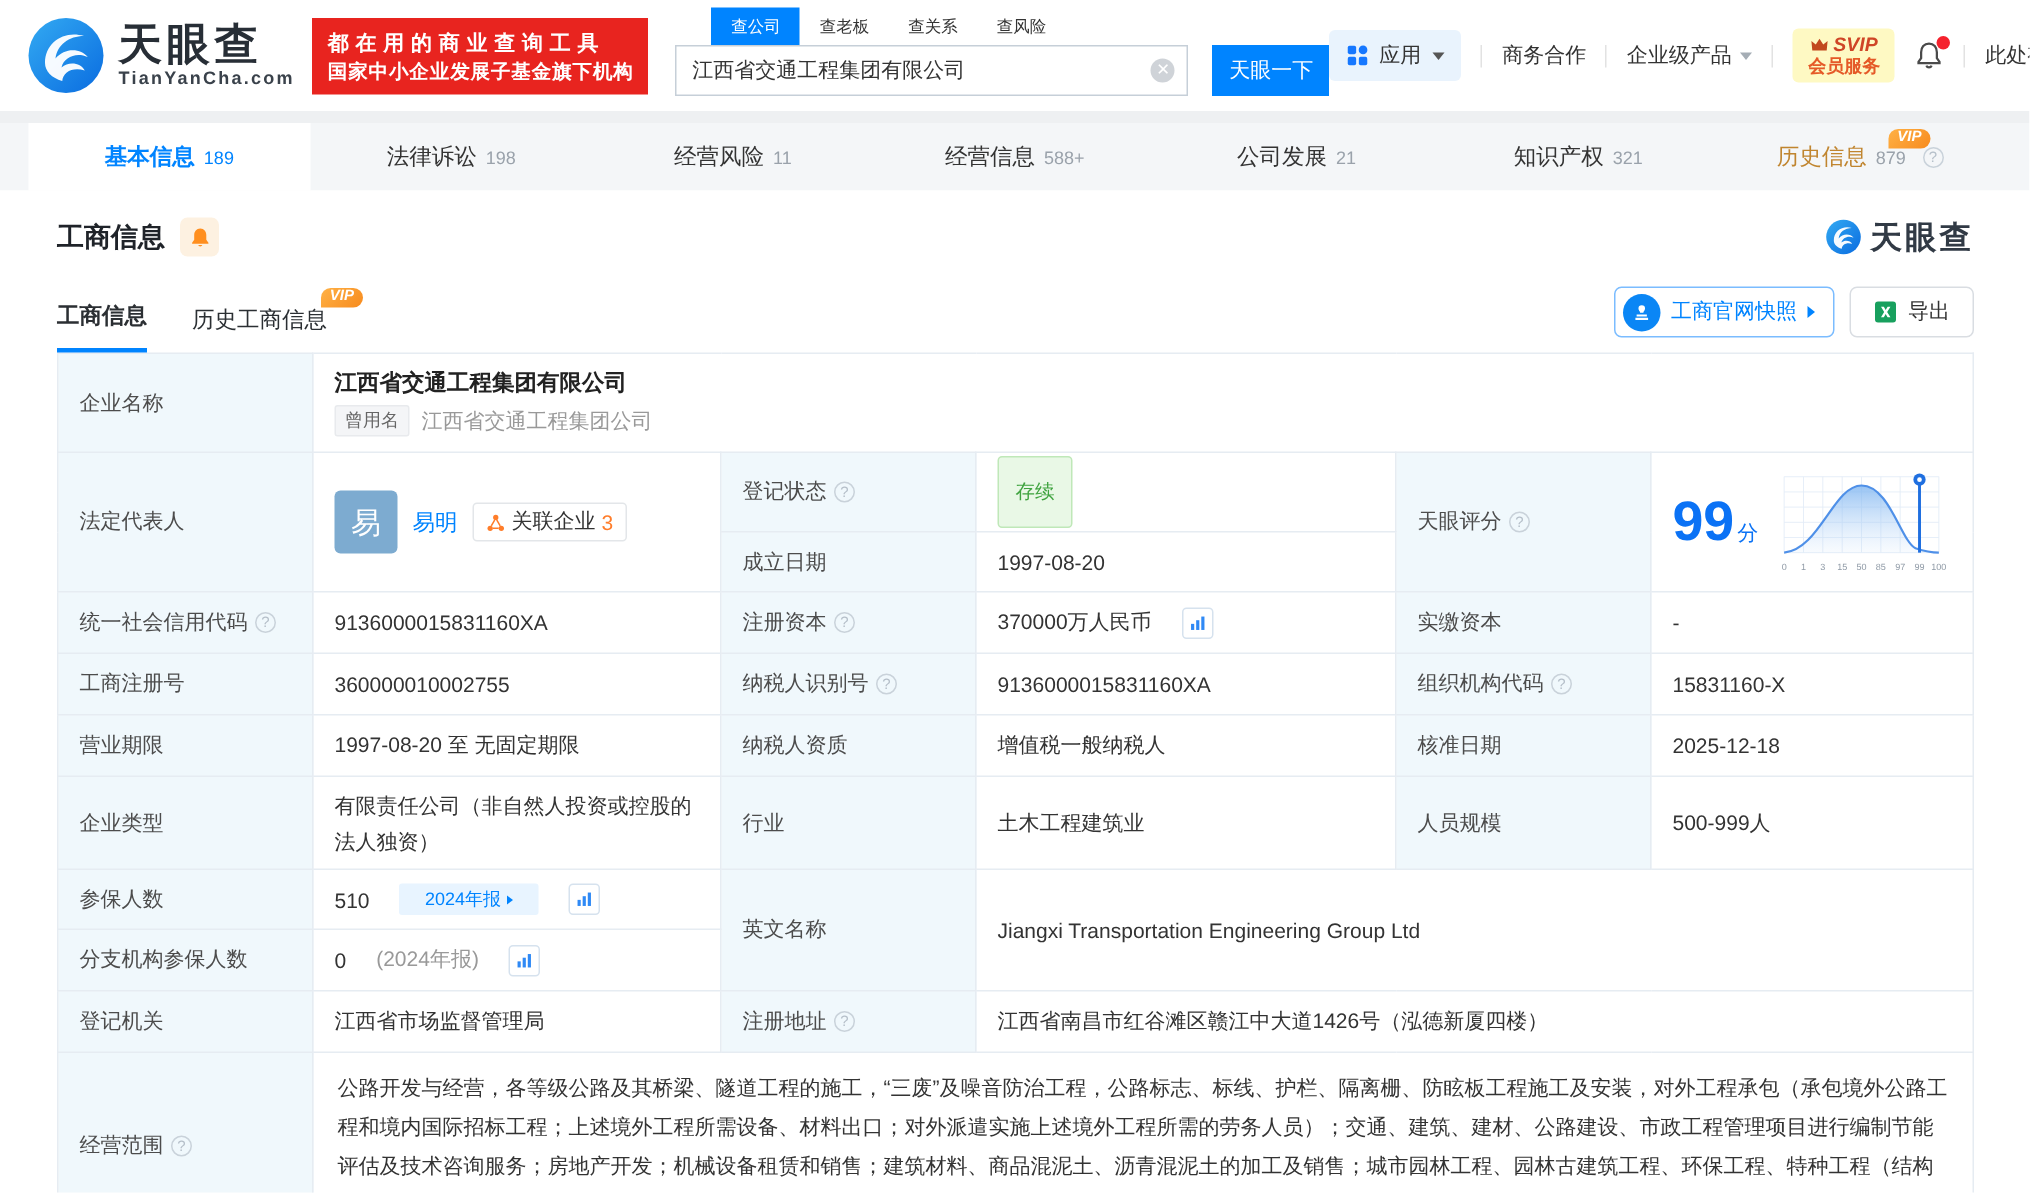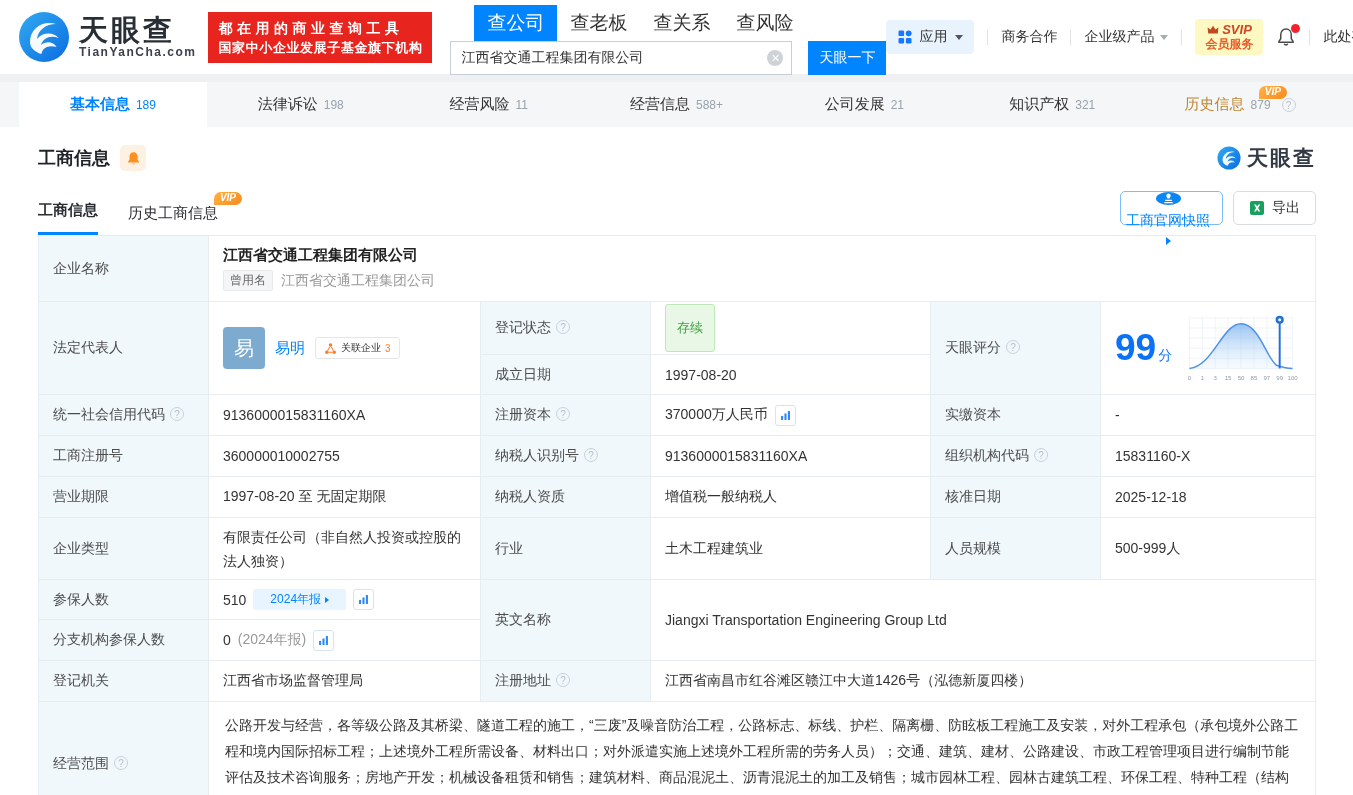--- a/index.html
+++ b/index.html
@@ -11,21 +11,21 @@
   }
   
   .topbar { height:74px; display:flex; align-items:center; padding:0 18px; background:#fff; }
   .logo { display:flex; align-items:center; gap:9px; }
   .logo-text .cn { font-size:29px; font-weight:bold; color:#272e36; letter-spacing:3px; line-height:30px; }
   .logo-text .en { font-size:12px; font-weight:bold; color:#3a424b; letter-spacing:1.5px; }
   .banner { background:#e8241f; color:#fff; margin-left:12px; padding:6px 10px; font-weight:bold; }
   .banner .b1 { font-size:14px; letter-spacing:4.5px; line-height:20px; white-space:nowrap; }
   .banner .b2 { font-size:13px; letter-spacing:0.6px; line-height:19px; white-space:nowrap; }
   .search-block { margin-left:18px; align-self:flex-start; margin-top:5px; }
-  .search-tabs { display:flex; font-size:19px;padding-left:24px; }
+  .search-tabs { display:flex; font-size:11px;padding-left:24px; }
   .search-tab { padding:5px 13px; color:#333; cursor:pointer; }
   .search-tab.active { background:#0084ff; color:#fff; }
   .search-row { display:flex; }
   .search-input-wrap { position:relative; width:342px; }
   .search-input { width:100%; height:34px; border:1px solid #c6cfd8; padding:0 32px 0 10px; font-size:14px; color:#333; outline:none; font-family:inherit; }
   .clear-icon { position:absolute; right:9px; top:9px; width:16px; height:16px; border-radius:50%; background:#cfd3d8; color:#fff; font-size:11px; line-height:16px; text-align:center; cursor:pointer; }
   .search-btn { width:78px; height:34px; background:#0084ff; color:#fff; border:none; font-size:14px; margin-left:16px; cursor:pointer; font-family:inherit; }
   .h-right { margin-left:auto; display:flex; align-items:center; gap:13px; font-size:14px; color:#333; white-space:nowrap; }
   .apps-btn { display:flex; align-items:center; gap:6px; background:#e9f3fd; padding:8px 11px; border-radius:4px; cursor:pointer; }
   .caret { display:inline-block; width:0; height:0; border-left:4px solid transparent; border-right:4px solid transparent; border-top:5px solid #555; margin-left:2px; }
@@ -53,46 +53,46 @@
   .card { padding:14px 37px 0 38px; background:#fff; }
   .sec-head { display:flex; align-items:center; height:34px; }
   .sec-title { font-size:18px; font-weight:bold; color:#1f2329; }
   .bell-badge { width:26px; height:26px; background:#fdf1e1; border-radius:5px; margin-left:10px; display:flex; align-items:center; justify-content:center; cursor:pointer; }
   .watermark { margin-left:auto; display:flex; align-items:center; gap:6px; font-size:21px; font-weight:bold; color:#313a45; letter-spacing:2px; }
   .subtabs-row { display:flex; align-items:flex-end; margin-top:16px; }
   .subtab { font-size:15px; color:#2b2f33; margin-right:30px; padding-bottom:12px; position:relative; cursor:pointer; }
   .subtab.active { border-bottom:3px solid #0084ff; font-weight:bold; }
   .subtab .vip-badge { position:absolute; top:-12px; right:-24px; }
   .actions { margin-left:auto; display:flex; gap:10px; padding-bottom:10px; }
-  .btn-snapshot { height:34px; border:1px solid #7bbcff; color:#0084ff; border-radius:5px; background:#fff; display:flex; align-items:center; gap:7px; padding:0 12px 0 5px; font-size:14px; cursor:pointer; font-family:inherit;flex-direction:column; }
+  .btn-snapshot { height:34px; border:1px solid #7bbcff; color:#0084ff; border-radius:5px; background:#fff; display:flex; align-items:center; gap:7px; padding:0 12px 0 5px; font-size:14px; cursor:pointer; font-family:inherit; }
   .stamp-circle { width:25px; height:25px; border-radius:50%; background:#0a86f5; display:flex; align-items:center; justify-content:center; }
   .arrow-r { display:inline-block; width:0; height:0; border-top:4px solid transparent; border-bottom:4px solid transparent; border-left:5px solid #0084ff; }
   .btn-export { height:34px; border:1px solid #d9dde2; border-radius:5px; background:#fff; display:flex; align-items:center; gap:7px; padding:0 15px; font-size:14px; color:#333; cursor:pointer; font-family:Liberation Serif, serif; }
   
   table.info { width:100%; border-collapse:collapse; table-layout:fixed; margin-top:0; }
   .info td { border:1px solid #e6ecf2; font-size:14px; padding:6px 14px; vertical-align:middle; color:#333; word-break:break-all; }
   td.lbl { background:#f0f8fc; color:#4c4c4c; }
   tr.h66 td { height:66px; }
   tr.h40 td { height:40px; padding-top:2px; padding-bottom:2px; }
   tr.h41 td { height:41px; padding-top:2px; padding-bottom:2px; }
   tr.h62 td { height:62px; }
   .co-name { font-weight:bold; font-size:15px; color:#222; margin-bottom:5px; }
   .former-line { display:flex; align-items:center; gap:8px; }
   .tag-gray { background:#f4f5f7; border:1px solid #e8eaed; color:#666; font-size:12px; padding:1px 6px; border-radius:2px; }
   .former-name { color:#999; }
   .rep-cell { display:flex; align-items:center; gap:10px; }
   .avatar { width:42px; height:42px; border-radius:4px; background:#7dabd0; color:#fff; font-size:20px; display:flex; align-items:center; justify-content:center; flex:none; cursor:pointer; }
   .rep-name { color:#0084ff; font-size:15px; cursor:pointer; }
-  .rel-tag { display:inline-flex; align-items:center; gap:4px; border:1px solid #e3e6e9; border-radius:3px; padding:3px 8px; font-size:10px; cursor:pointer; background:#fff; }
+  .rel-tag { display:inline-flex; align-items:center; gap:4px; border:1px solid #e3e6e9; border-radius:3px; padding:3px 8px; font-size:14px; cursor:pointer; background:#fff; }
   .rel-count { color:#ff7d2a; }
   .tag-green { display:inline-block; background:#e9f8e6; border:1px solid #bfe8b8; color:#3fa33f; font-size:13px; padding:14px 11px; border-radius:3px; }
   .tag-blue { display:inline-flex; align-items:center; gap:4px; background:#e8f4ff; color:#0084ff; font-size:12px; padding:2px 17px; border-radius:2px; cursor:pointer; }
   .tag-blue::after { content:""; width:0; height:0; border-top:3.5px solid transparent; border-bottom:3.5px solid transparent; border-left:4.5px solid #0084ff; }
   .icon-box { display:inline-flex; align-items:center; justify-content:center; width:21px; height:21px; border:1px solid #d6e2ee; border-radius:3px; background:#fff; cursor:pointer; vertical-align:middle; }
-  .val-flex { display:flex; align-items:center; gap:7px; }
+  .val-flex { display:flex; align-items:center; gap:20px; }
   .muted { color:#999; }
   .score-cell { padding:4px 8px 4px 14px !important; }
   .score-flex { display:flex; align-items:center; gap:10px; }
   .score-num { font-size:37px; font-weight:bold; color:#0b72f5; line-height:40px; }
   .score-unit { font-size:14px; color:#0b72f5; margin-left:2px; }
   .score-chart { width:118px; height:72px; flex:none; }
   .scope-cell { line-height:26px; padding:10px 16px !important; color:#333; }
 </style>
 </head>
 <body>

